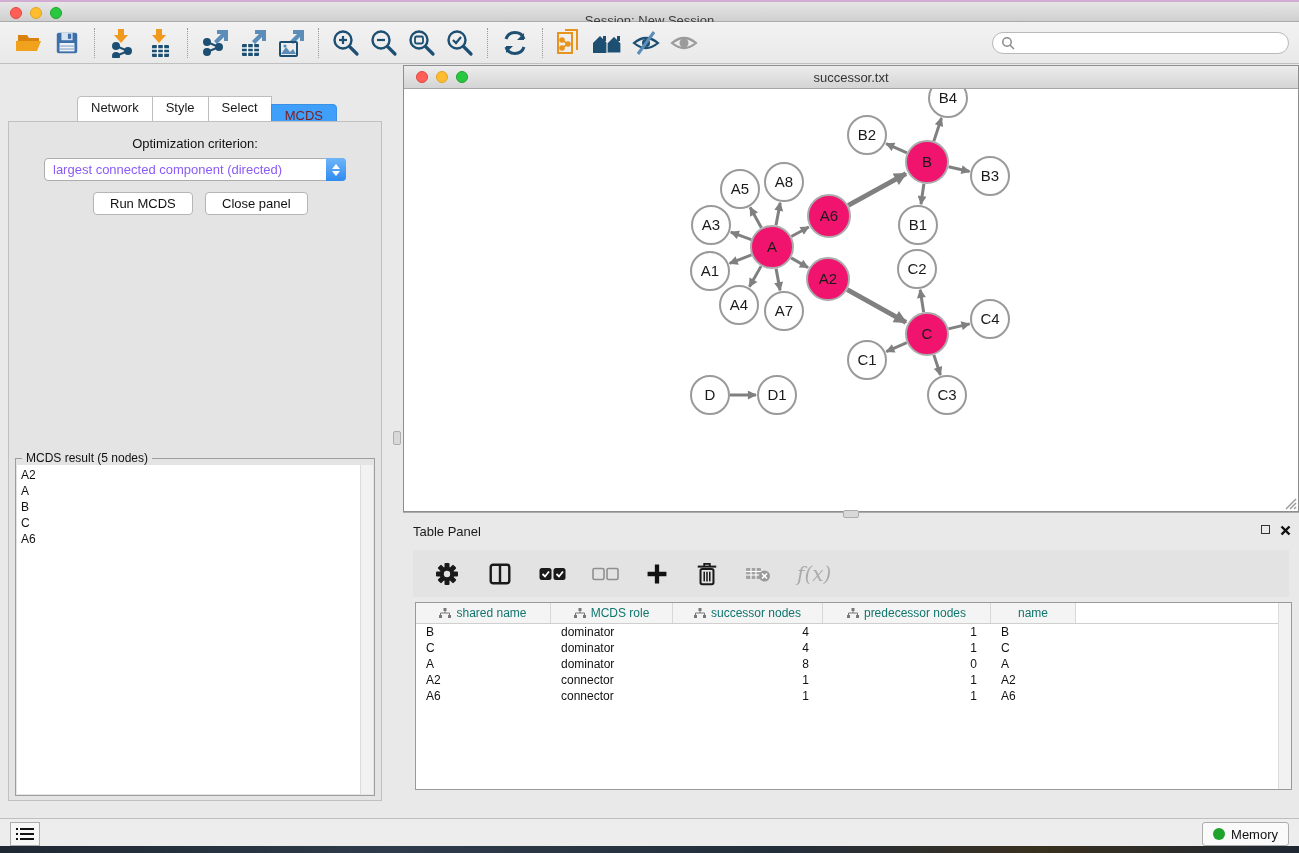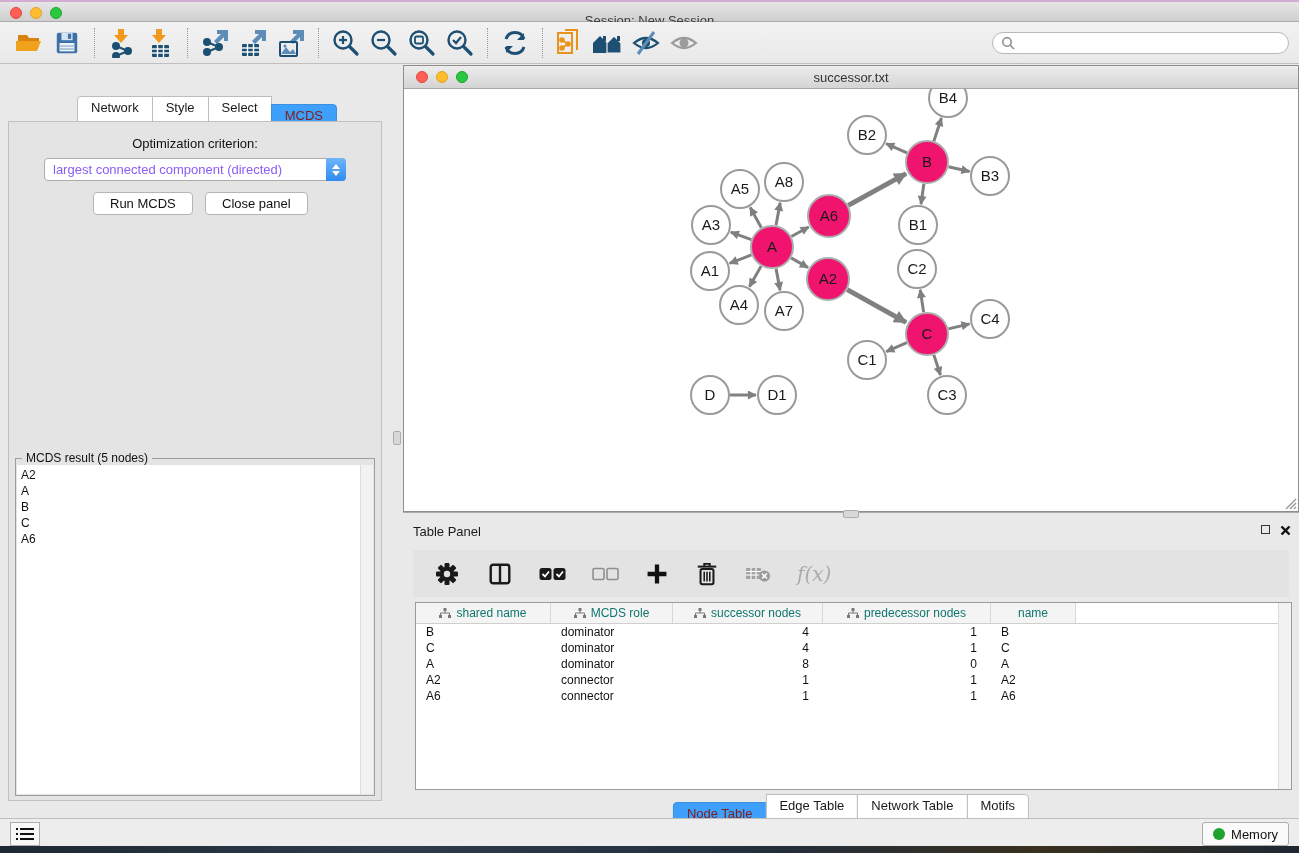--- a/index.html
+++ b/index.html
@@ -568,26 +568,20 @@
               <div class="tcell c0 a-left">A6</div>
               <div class="tcell c1 a-left">connector</div>
               <div class="tcell c2 a-right">1</div>
               <div class="tcell c3 a-right">1</div>
               <div class="tcell c4 a-left">A6</div>
             </div>
           </div>
         <div id="table-scroll"></div>
       </div>
 
-      <div class="seg-tabs" id="tp-tabs" style="position:absolute">
-        <div class="seg tp-tab active">Node Table</div>
-        <div class="seg tp-tab">Edge Table</div>
-        <div class="seg tp-tab">Network Table</div>
-        <div class="seg tp-tab">Motifs</div>
-      </div>
     </div>
   </div>
 </div>
 
 <div id="statusbar">
   <div id="list-btn">
     <svg width="18" height="14" viewBox="0 0 18 14">
         <g fill="#111">
           <rect x="0" y="1" width="2" height="2"></rect>
           <rect x="4" y="1" width="14" height="2"></rect>

